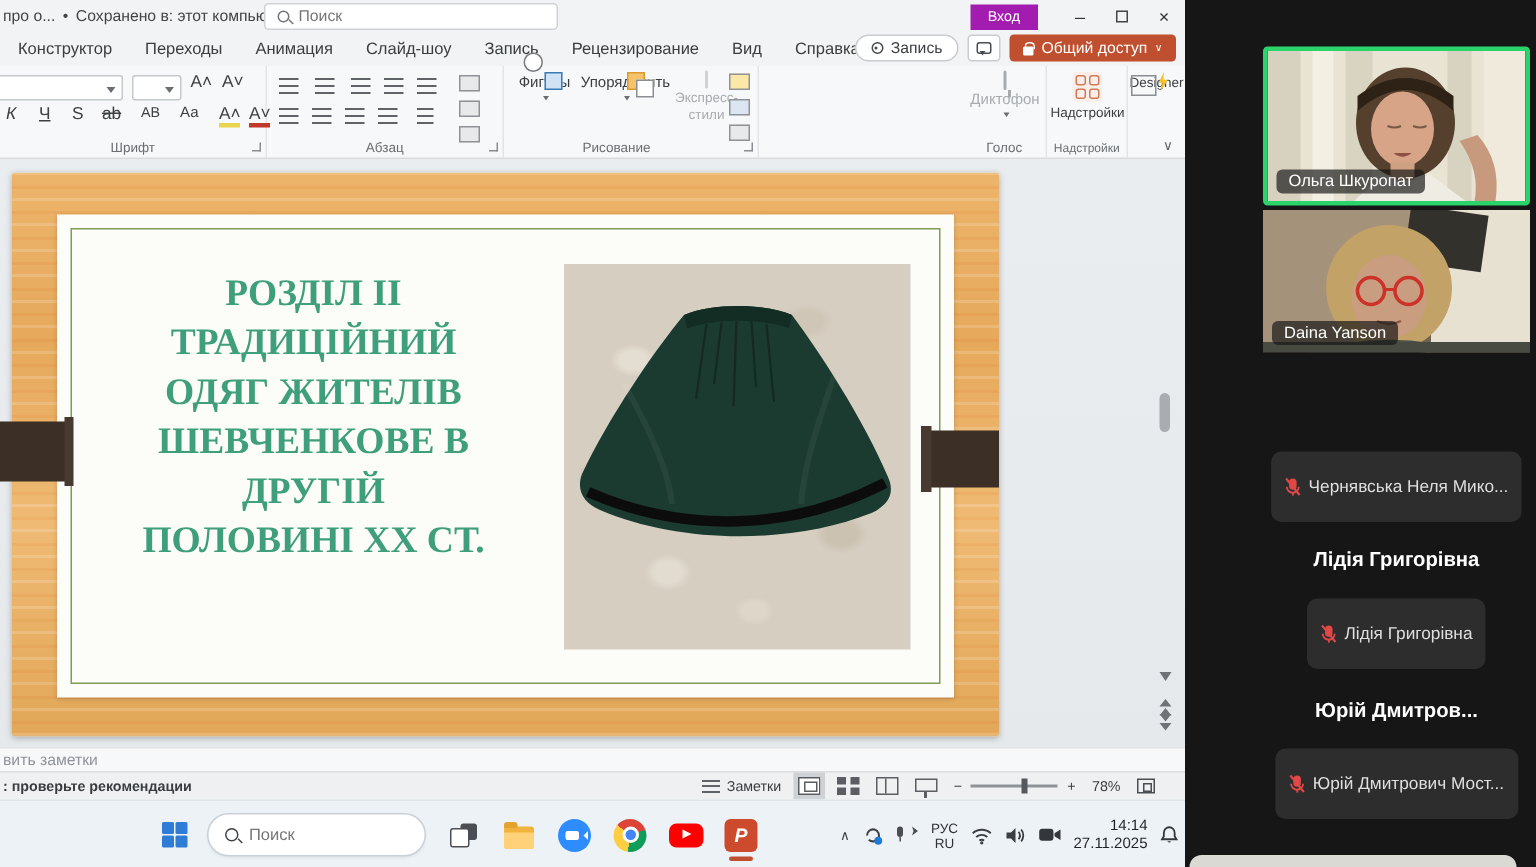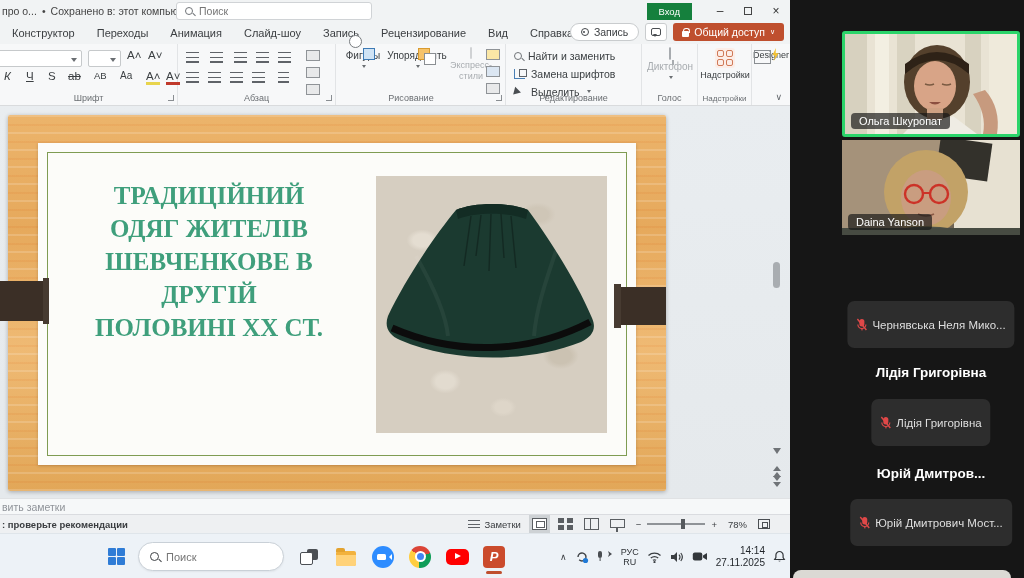--- a/index.html
+++ b/index.html
@@ -11,21 +11,21 @@
 
 
 .titlebar{position:absolute;left:0;top:0;width:790px;height:22px;background:#f1f3f4;display:flex;align-items:center;font-size:10.5px;color:#444;}
 .tb-left{display:flex;align-items:center;gap:5px;padding-left:2px;white-space:nowrap;}
 .tb-caret{font-size:8px;color:#555;}
 .tb-search{position:absolute;left:176px;top:2px;width:196px;height:18px;background:#fff;border:1px solid #d0d3d6;border-radius:3px;display:flex;align-items:center;gap:6px;padding-left:8px;}
 .tb-search input{border:none;outline:none;font-size:10.5px;width:140px;background:transparent;color:#333;font-family:"Liberation Sans",sans-serif;}
 .mag{width:8px;height:8px;border:1.3px solid #707478;border-radius:50%;position:relative;flex:none;}
 .mag::after{content:"";position:absolute;left:6px;top:6px;width:4px;height:1.3px;background:#707478;transform:rotate(45deg);}
 .tb-right{position:absolute;right:0;top:0;height:22px;display:flex;align-items:center;}
-.signin{background:#15803d;color:#fff;border:none;font-size:9.5px;padding:3px 12px;margin-right:14px;font-family:"Liberation Sans",sans-serif;}
+.signin{background:#a21caf;color:#fff;border:none;font-size:9.5px;padding:3px 12px;margin-right:14px;font-family:"Liberation Sans",sans-serif;}
 .winbtn{width:28px;height:22px;display:flex;align-items:center;justify-content:center;font-size:12px;color:#333;}
 .restore-box{width:8px;height:8px;border:1px solid #444;display:block;}
 
 
 .tabrow{position:absolute;left:0;top:22px;width:790px;height:22px;background:#f1f3f4;display:flex;align-items:center;font-size:11px;color:#3b3e41;}
 .tabs{display:flex;gap:22px;padding-left:12px;}
 .tab{white-space:nowrap;}
 .tabrow-right{position:absolute;right:6px;top:1px;display:flex;align-items:center;gap:6px;}
 .rec-btn{display:flex;align-items:center;gap:5px;background:#fff;border:1px solid #c9ccce;border-radius:10px;padding:2px 10px;font-size:10.5px;}
 .rec-dot{width:8px;height:8px;border:1.5px solid #44484c;border-radius:50%;position:relative;}
@@ -262,36 +262,20 @@
         <i class="qs-ico"></i>
         <span class="cap">Экспресс-стили</span>
       </span>
       <span class="mini" style="left:150px;top:5px;background:#fbe7a6;"></span>
       <span class="mini" style="left:150px;top:22px;background:#dbe6f2;"></span>
       <span class="mini" style="left:150px;top:39px;"></span>
       <span class="glabel" style="width:150px;">Рисование</span>
       <span class="gexp"></span>
     </div>
 
-    <div class="rgroup" style="left:506px;width:136px;">
-      <span class="erow" style="top:6px;">
-        <i class="mag"></i>
-        <span>Найти и заменить</span>
-      </span>
-      <span class="erow" style="top:24px;">
-        <i class="swap-ico"></i>
-        <span>Замена шрифтов</span>
-      </span>
-      <span class="erow" style="top:42px;">
-        <i class="sel-ico"></i>
-        <span>Выделить</span>
-        <i class="tri"></i>
-      </span>
-      <span class="glabel">Редактирование</span>
-    </div>
 
     <div class="rgroup" style="left:642px;width:56px;">
       <span class="bigbtn dim" style="left:0;width:56px;">
         <i class="mic-ico"></i>
         <span class="cap">Диктофон</span><i class="tri"></i>
       </span>
       <span class="glabel">Голос</span>
     </div>
 
     <div class="rgroup" style="left:698px;width:54px;">
@@ -313,20 +297,21 @@
         <span class="cap">Designer</span>
       </span>
     </div>
     <span class="rib-collapse">∨</span>
   </div>
 
   <div class="edit">
     <div class="slide">
       <div class="panel">
         <div class="stitle">
+          <div>РОЗДІЛ ІІ</div>
           <div>ТРАДИЦІЙНИЙ</div>
           <div>ОДЯГ ЖИТЕЛІВ</div>
           <div>ШЕВЧЕНКОВЕ В</div>
           <div>ДРУГІЙ</div>
           <div>ПОЛОВИНІ ХХ СТ.</div>
         </div>
         <div class="photo">
           <svg width="231" height="190" viewBox="0 0 231 190" style="position:absolute;left:0;top:20px;">
             <path d="M80,14 C98,6 134,6 152,14 C170,38 200,84 216,122 C221,133 216,141 205,146 C152,167 78,167 24,144 C13,139 8,131 12,120 C30,82 60,38 80,14 Z" fill="#1b3a30"></path>
             <path d="M80,14 C98,6 134,6 152,14 L150,23 C133,16 99,16 82,23 Z" fill="#132c24"></path>

